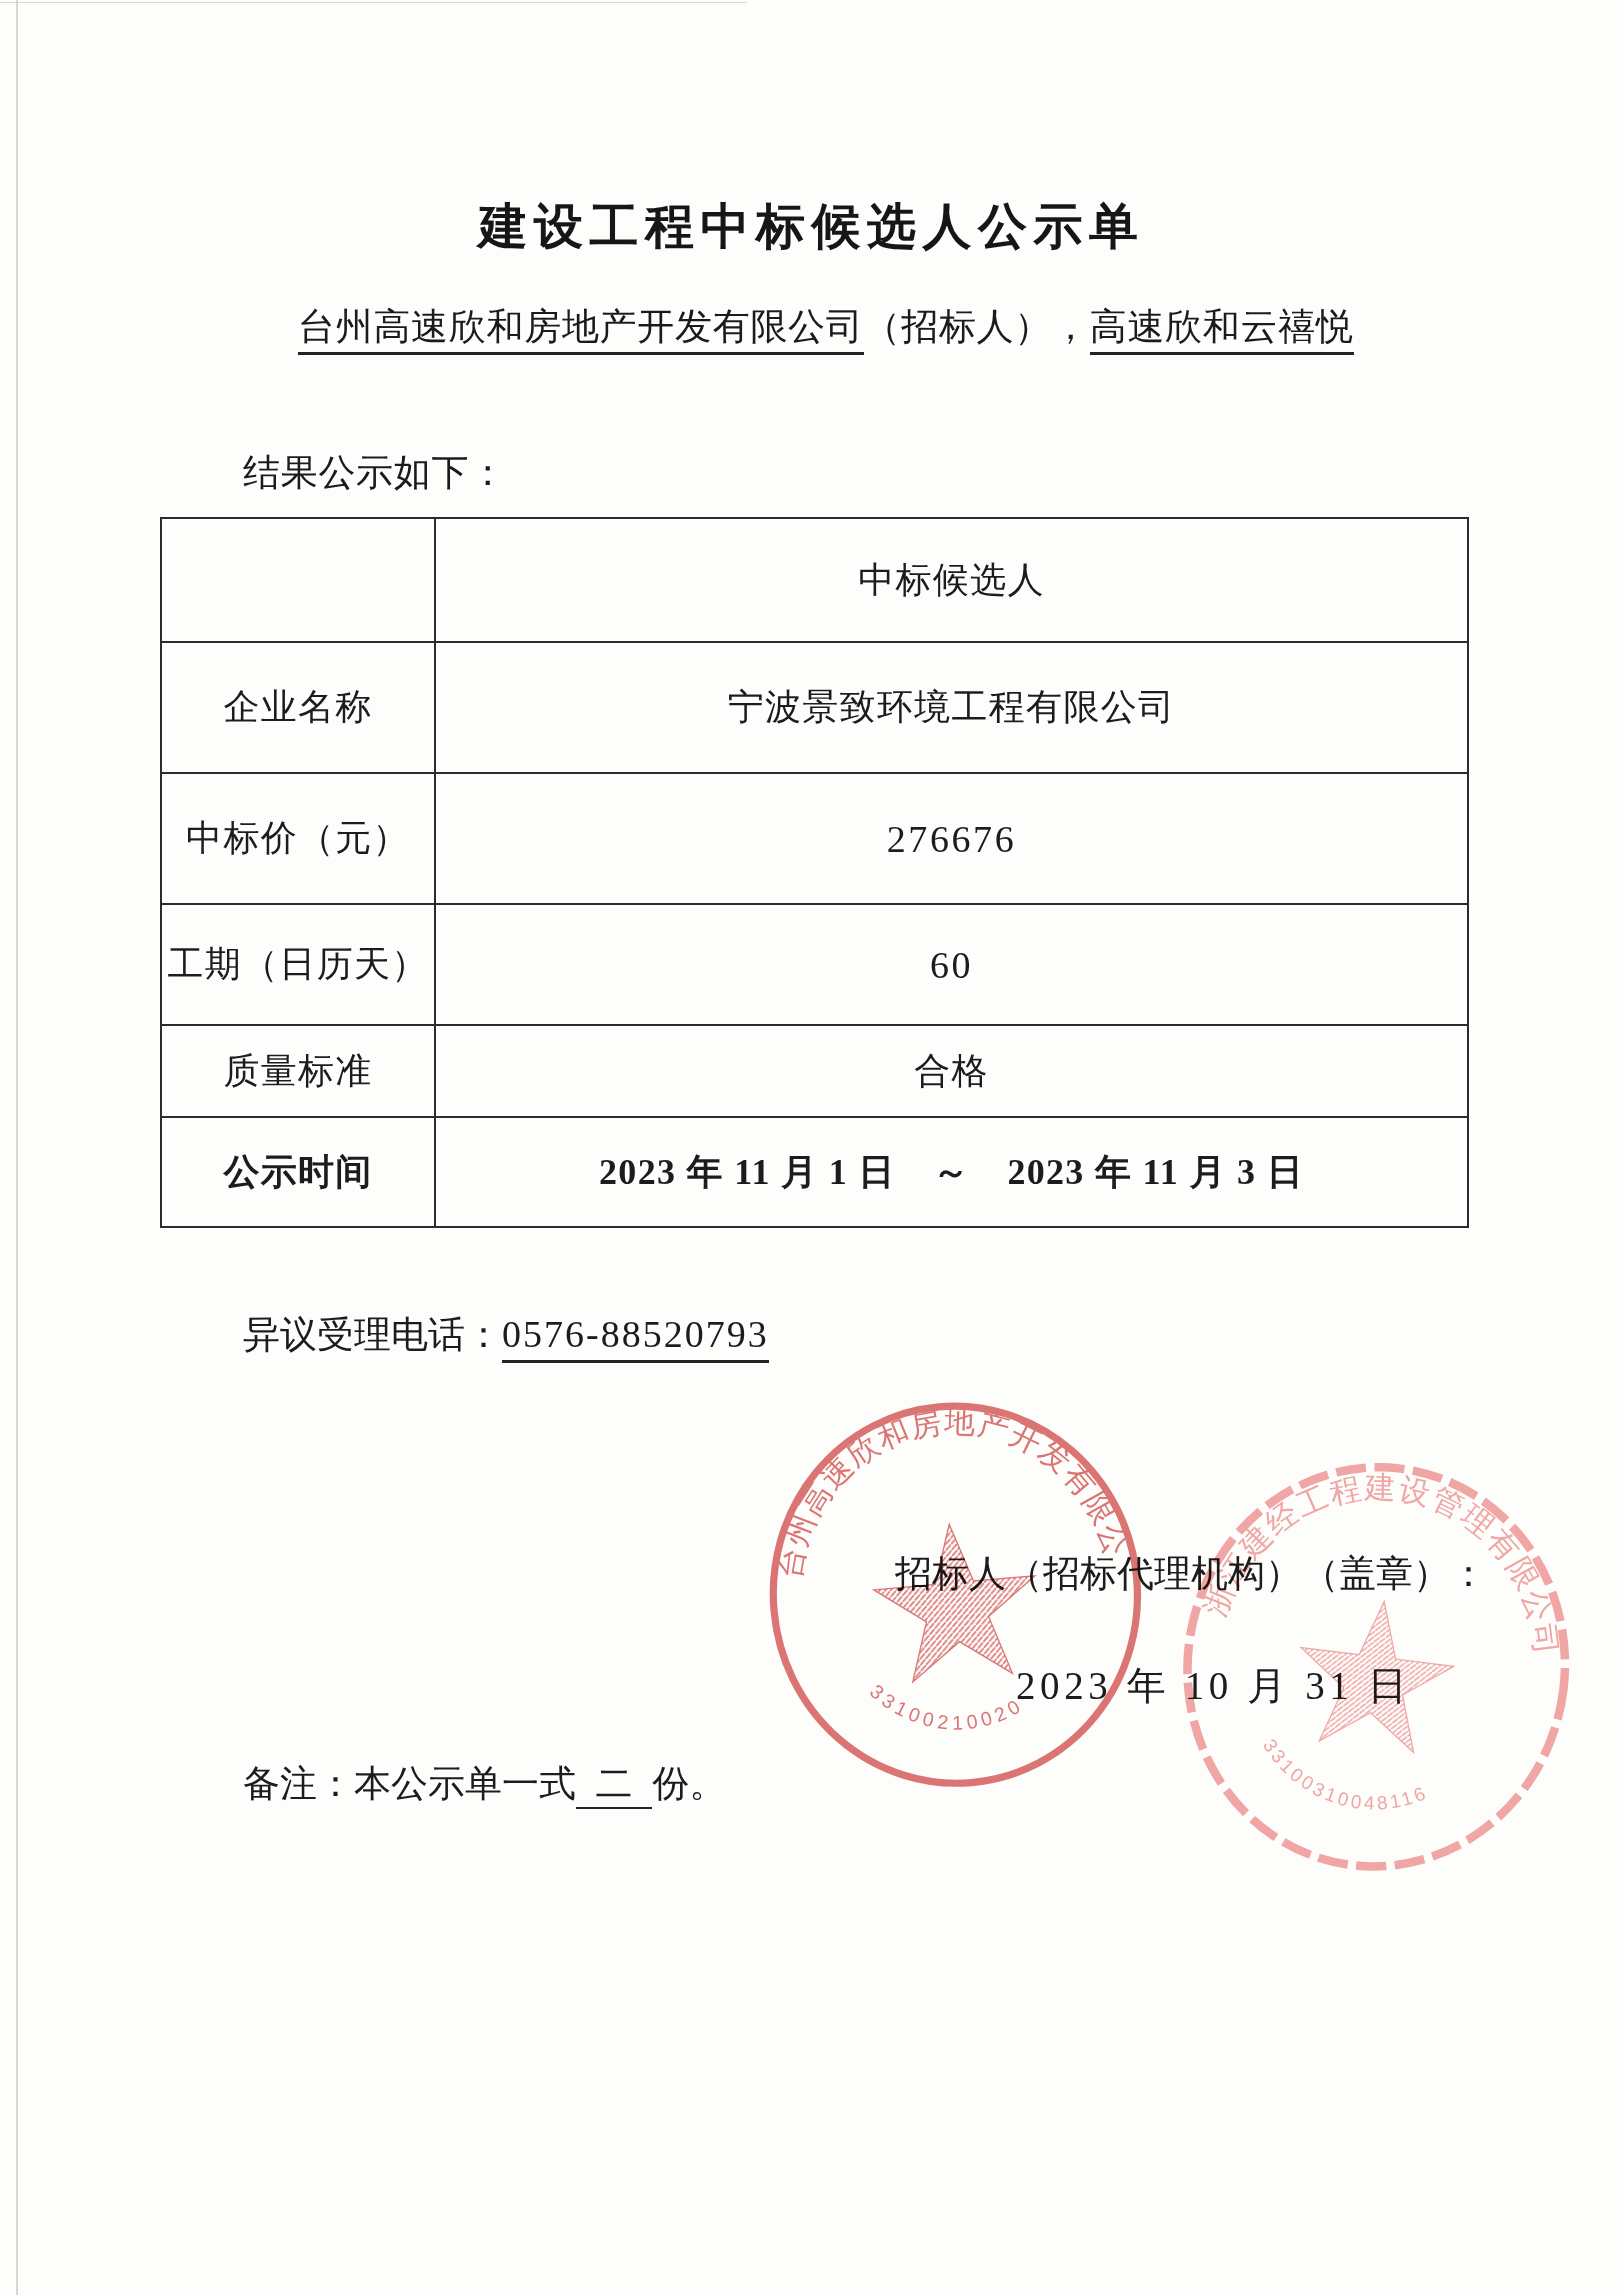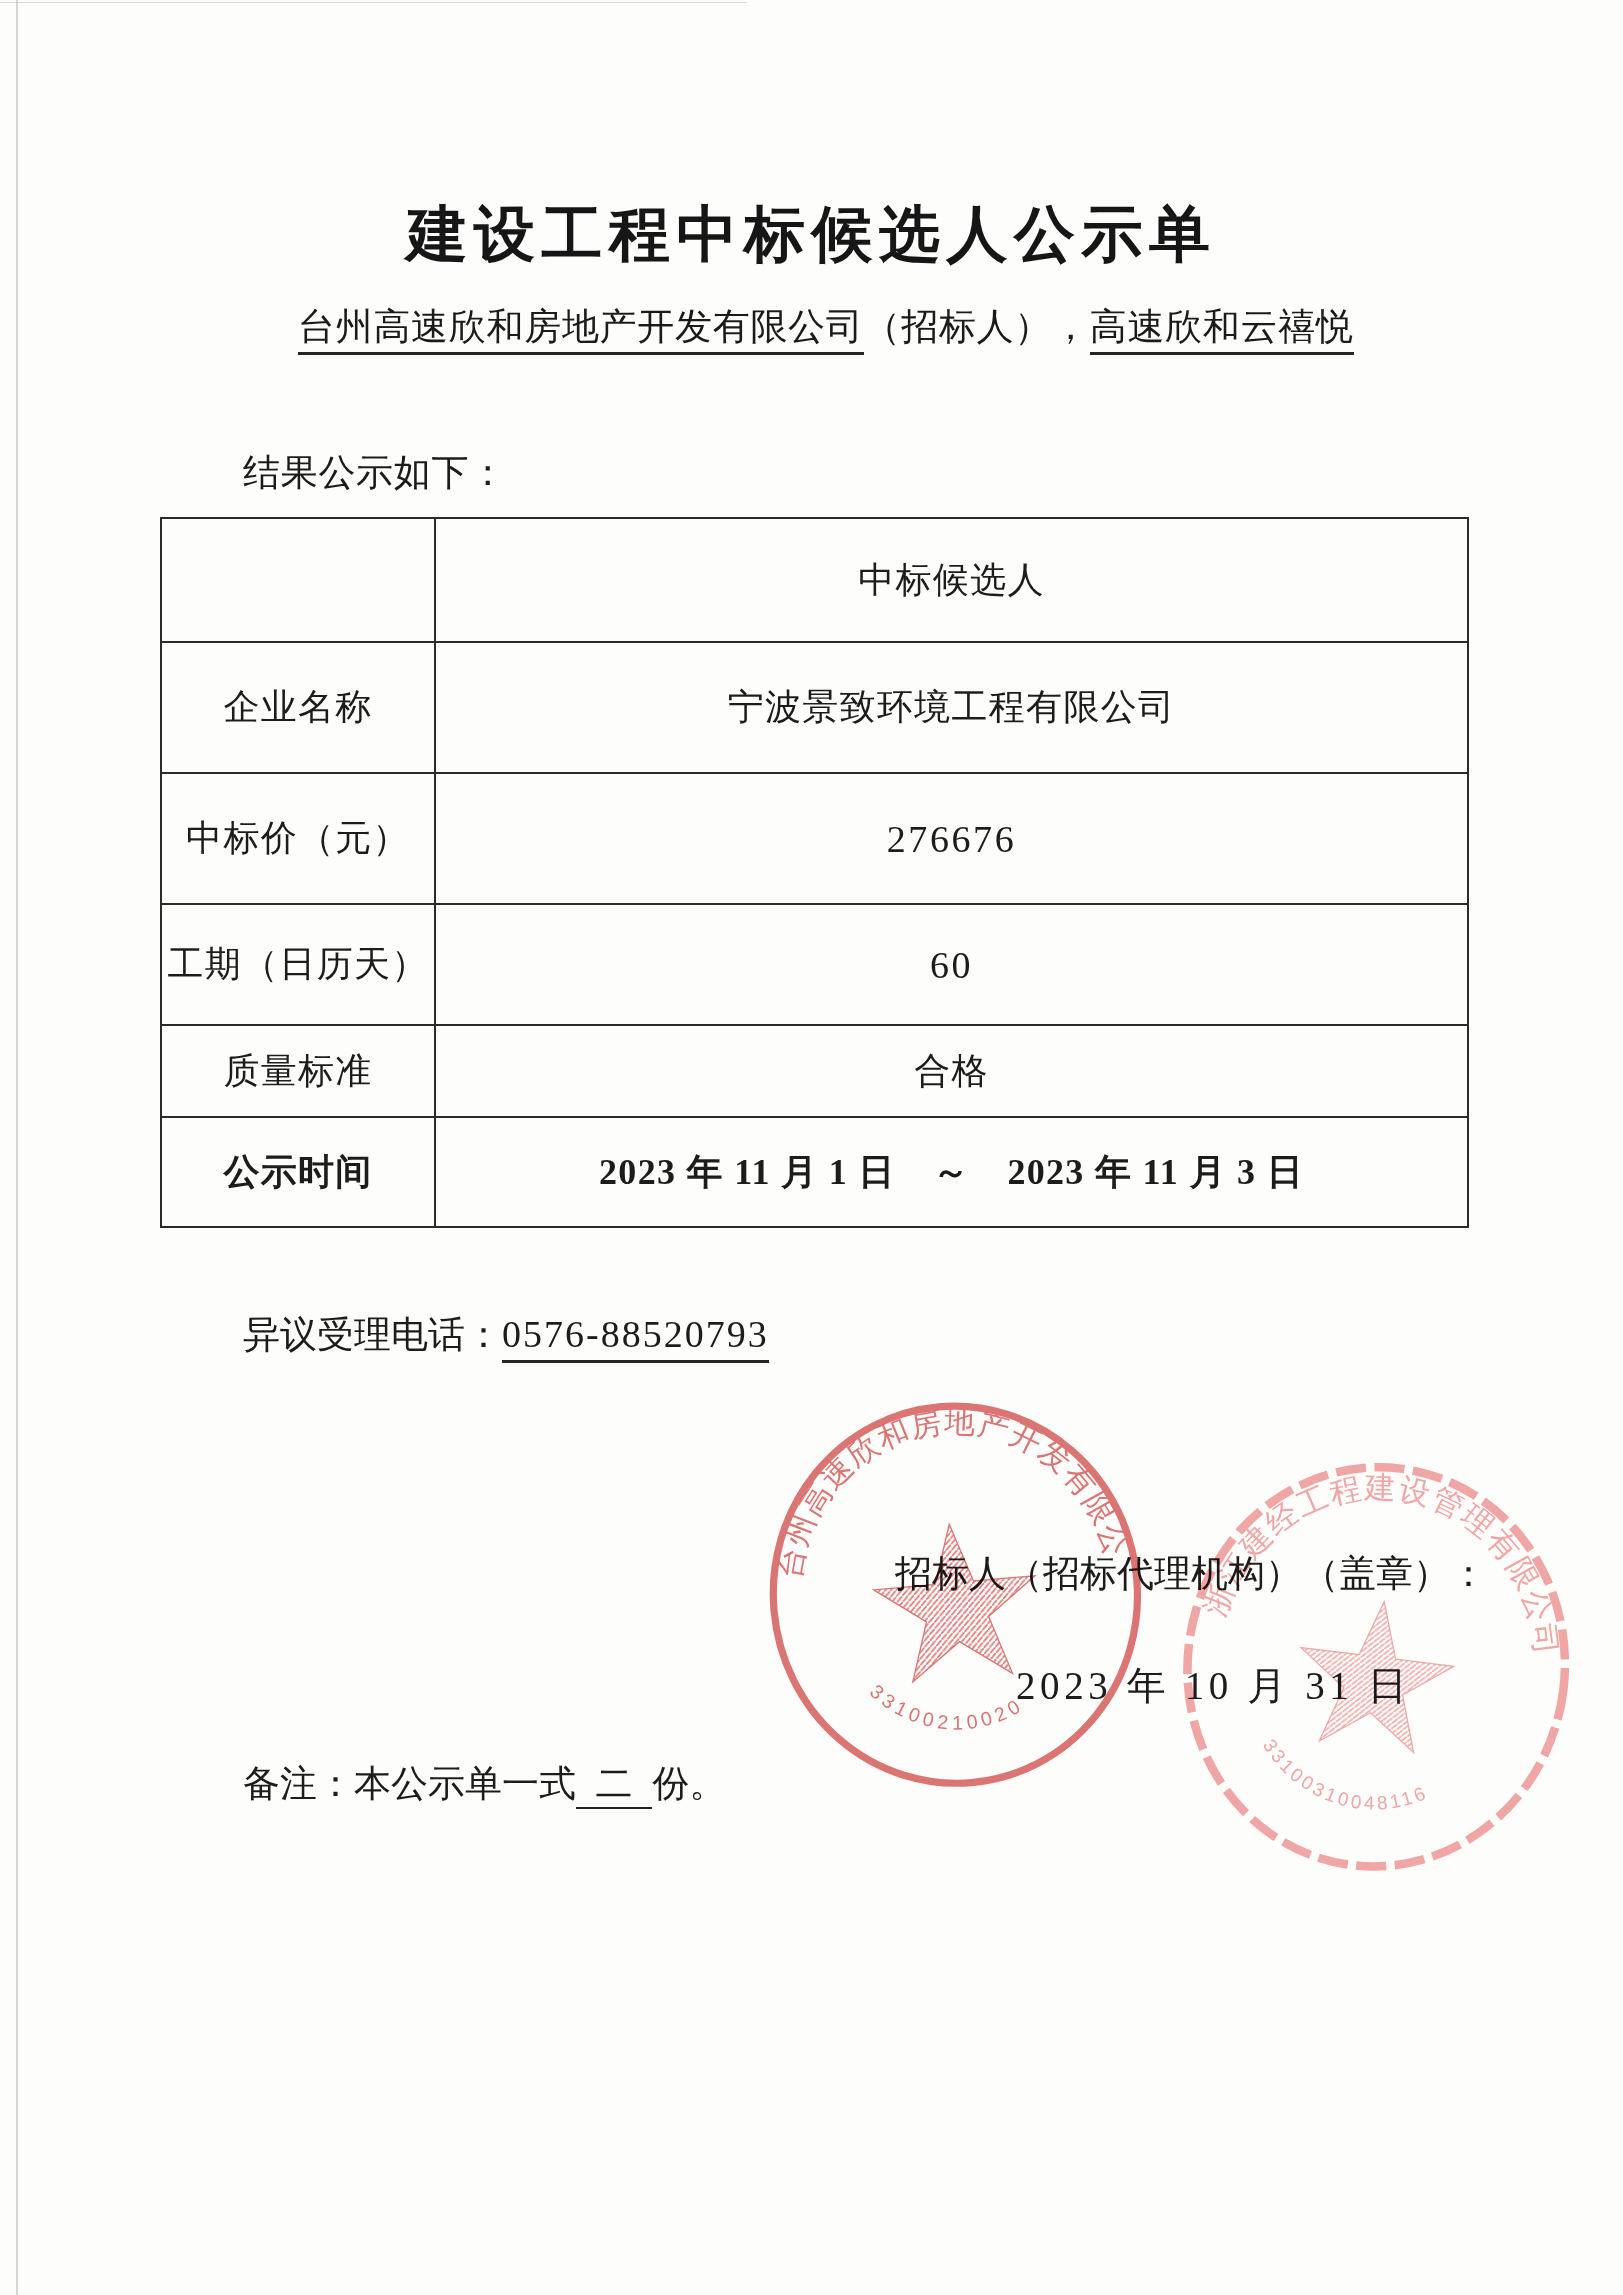--- a/index.html
+++ b/index.html
@@ -23,21 +23,21 @@
   .scan-edge-top {
     position: absolute; left: 0; top: 2px; width: 46%; height: 1.3px;
     background: #c2c2bd; opacity: .6;
   }
 
   .title {
     position: absolute; left: 0; top: 194px; width: 100%;
     text-align: center;
     font-family: "Liberation Sans", sans-serif;
     font-weight: 900;
-    font-size: 61px;
+    font-size: 49px;
     letter-spacing: 6.5px;
     color: #161616;
   }
 
   .intro-line {
     position: absolute;
     font-size: 37px;
     letter-spacing: 0.7px;
     white-space: nowrap;
     color: #1b1b1b;

